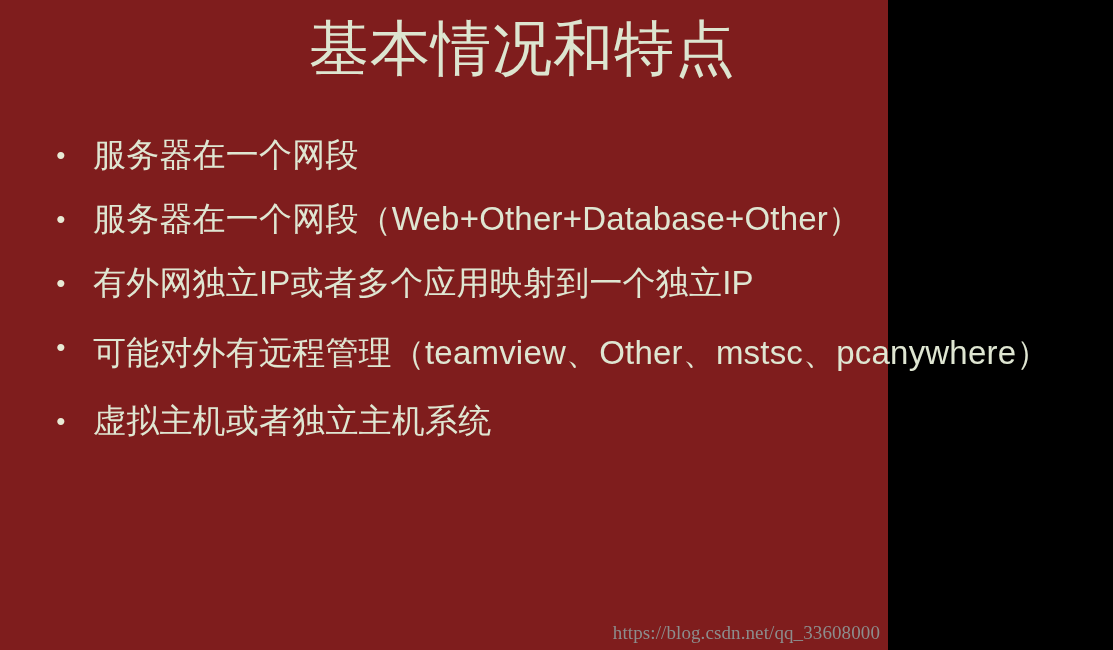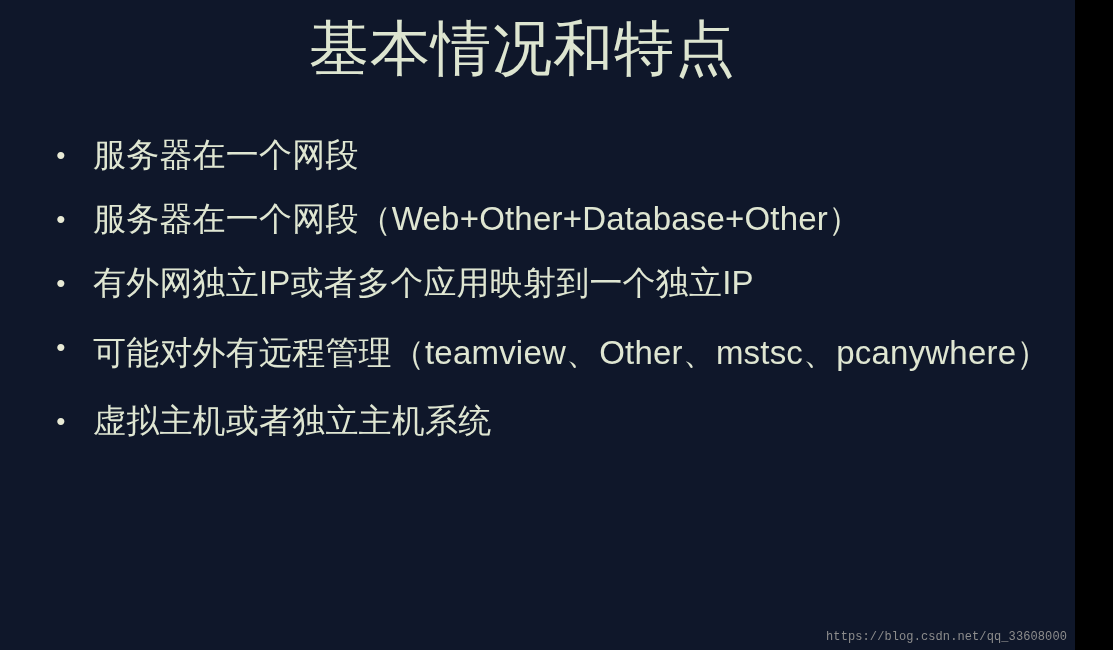--- a/index.html
+++ b/index.html
@@ -9,23 +9,23 @@
   }
   body {
     width: 1113px;
     height: 650px;
     overflow: hidden;
     font-family: "Liberation Sans", "DejaVu Sans", sans-serif;
   }
 
   #slide {
     position: relative;
-    width: 1075px;
+    width: 888px;
     height: 650px;
-    background: #0f172a;
+    background: #7f1d1d;
     box-sizing: border-box;
   }
 
   
   #slide-title {
     position: absolute;
     left: 0;
     top: 14px;
     width: 1045px;
     text-align: center;
@@ -87,22 +87,22 @@
   .bullet-row.two-line .bullet-text {
     line-height: 1.62;
   }
 
   
   #watermark {
     position: absolute;
     right: 8px;
     bottom: 6px;
     color: #8d8d8d;
-    font-size: 12px;
-    font-family: Liberation Mono, monospace;
+    font-size: 19px;
+    font-family: Liberation Serif, serif;
     letter-spacing: 0.1px;
     white-space: nowrap;
   }
 </style>
 </head>
 <body>
 
 <div id="slide">
 
   <div id="slide-title">基本情况和特点</div>

